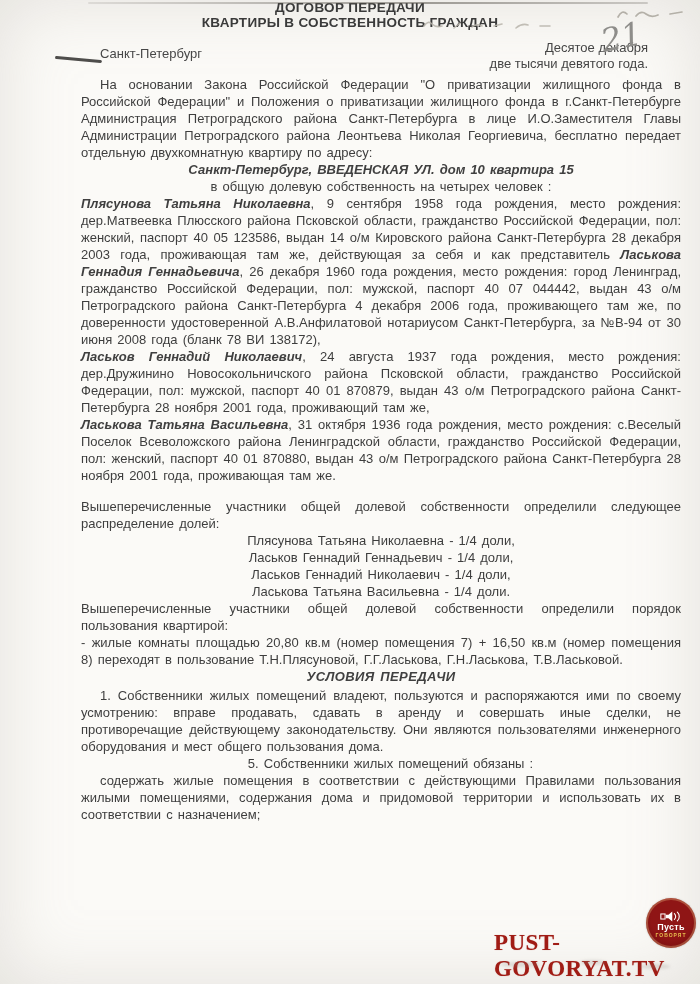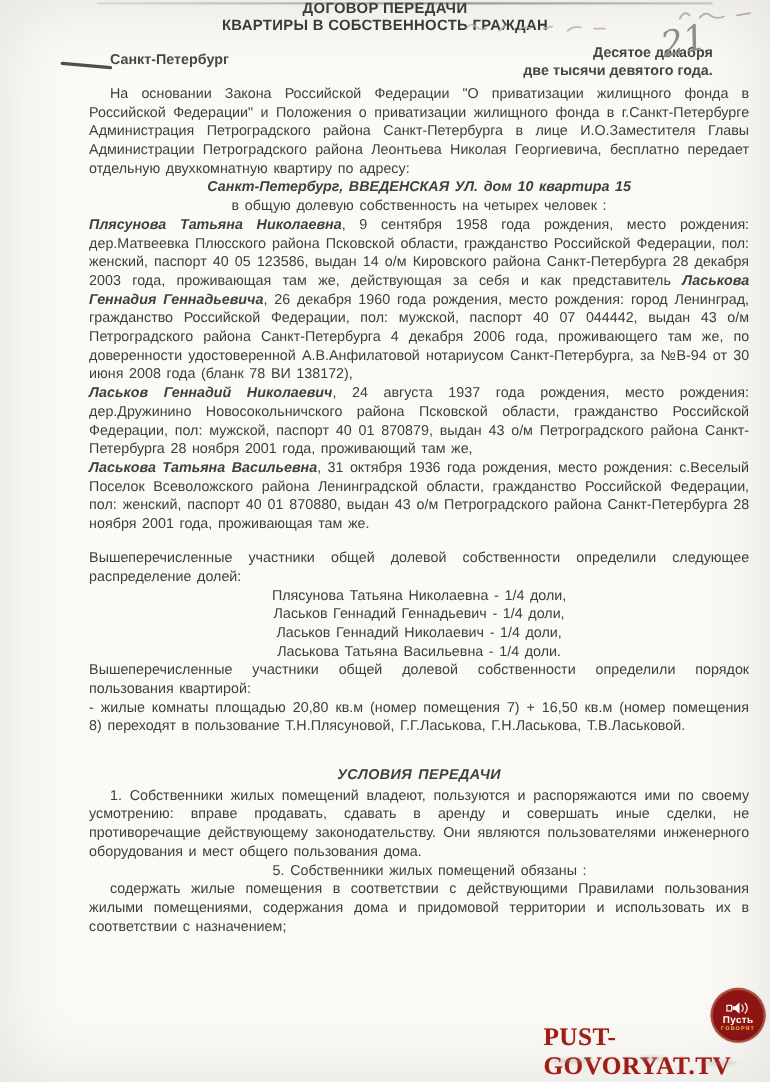--- a/index.html
+++ b/index.html
@@ -38,38 +38,37 @@
 
   
   .doc { color:#3c3c3c; }
   .title-line {
     text-align:center; font-weight:700; font-size:13.5px; line-height:15px;
     color:#3a3a3a; letter-spacing:0.3px;
   }
   .place-date-row {
     display:flex; justify-content:space-between; align-items:flex-start;
     margin:10px 52px 0 100px;
-    font-weight:bold;
   }
   .city { font-size:13px; color:#474747; margin-top:6px; }
   .date-block { text-align:right; font-size:13px; line-height:16px; color:#454545;margin-left:44px; }
 
   
   .body-text {
     margin:4px 19px 0 81px;
     font-size:13px; line-height:17px; color:#3e3e3e;
     word-spacing:1.5px;
   }
   .body-text .para   { text-align:justify; }
   .body-text .line   { text-align:center; }
   .body-text .indent { text-indent:19px; }
   .body-text .center-bold { text-align:center; font-weight:700; color:#353535; }
   .body-text .heading {
     text-align:center; font-weight:700; letter-spacing:0.4px; color:#353535;
-    margin-top:27px; margin-bottom:2px;
+    margin-top:0; margin-bottom:2px;
   }
   .body-text .spacer { height:14px; }
   .b { font-weight:700; color:#404040;font-style:italic; }
 
   
   .wm-text {
     position:absolute; left:494px; top:930px;
     font-family:"Liberation Serif", serif; font-weight:700;
     font-size:23px; letter-spacing:0.4px; color:#a01c15;
     text-shadow:0 0 1px rgba(160,28,21,0.35);

